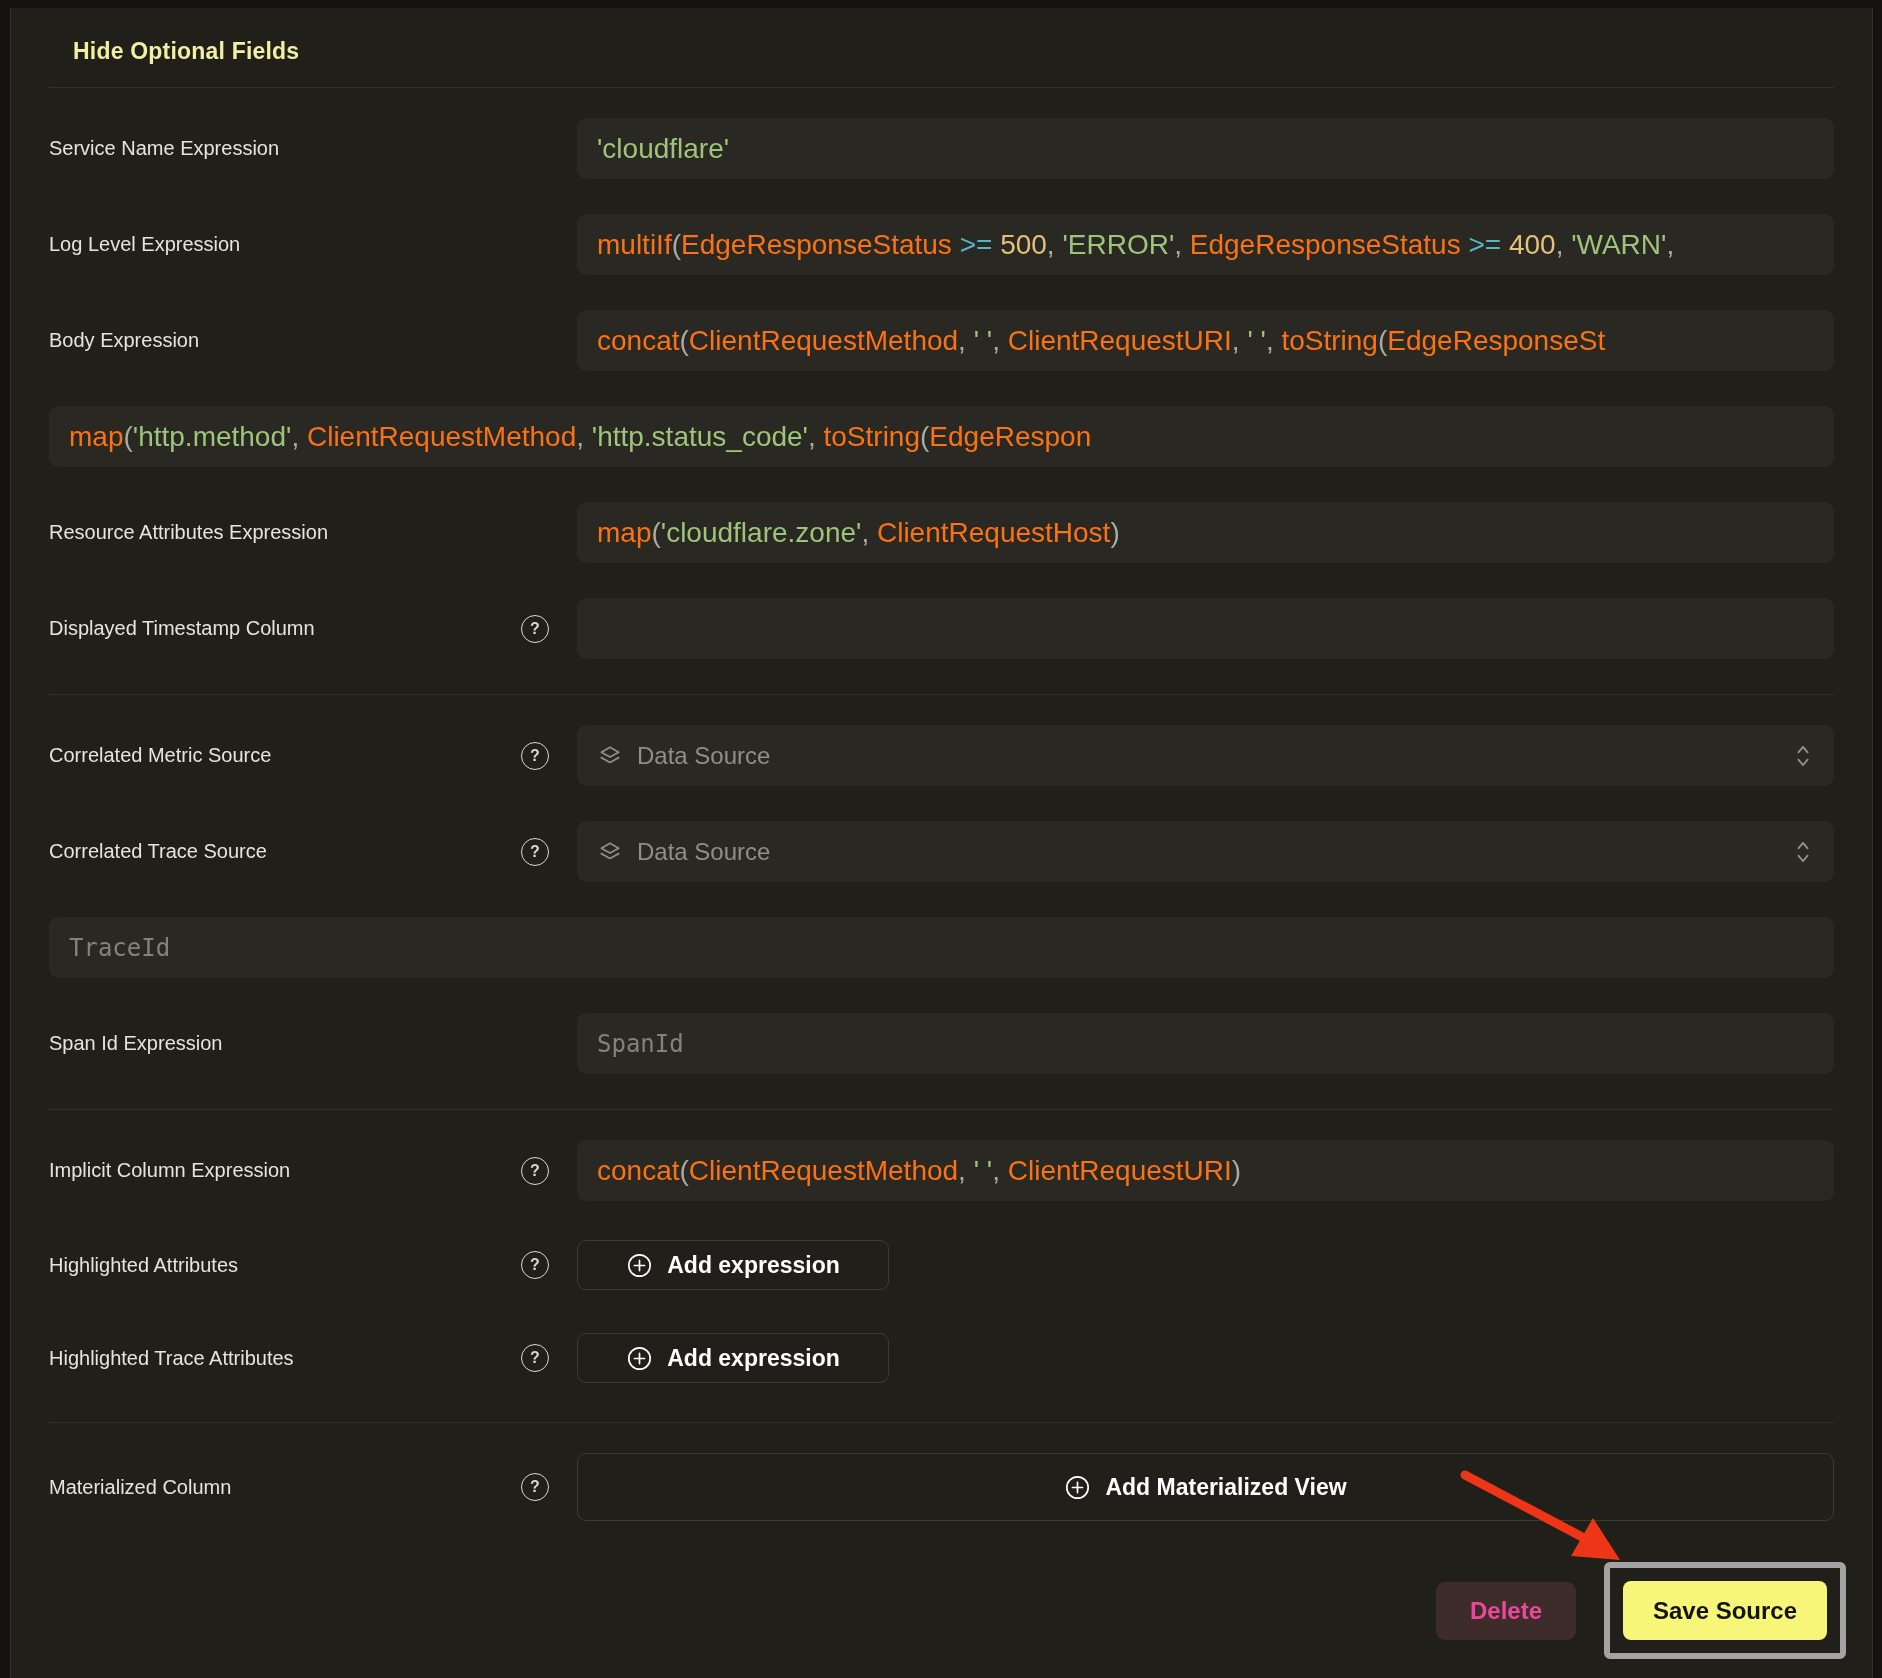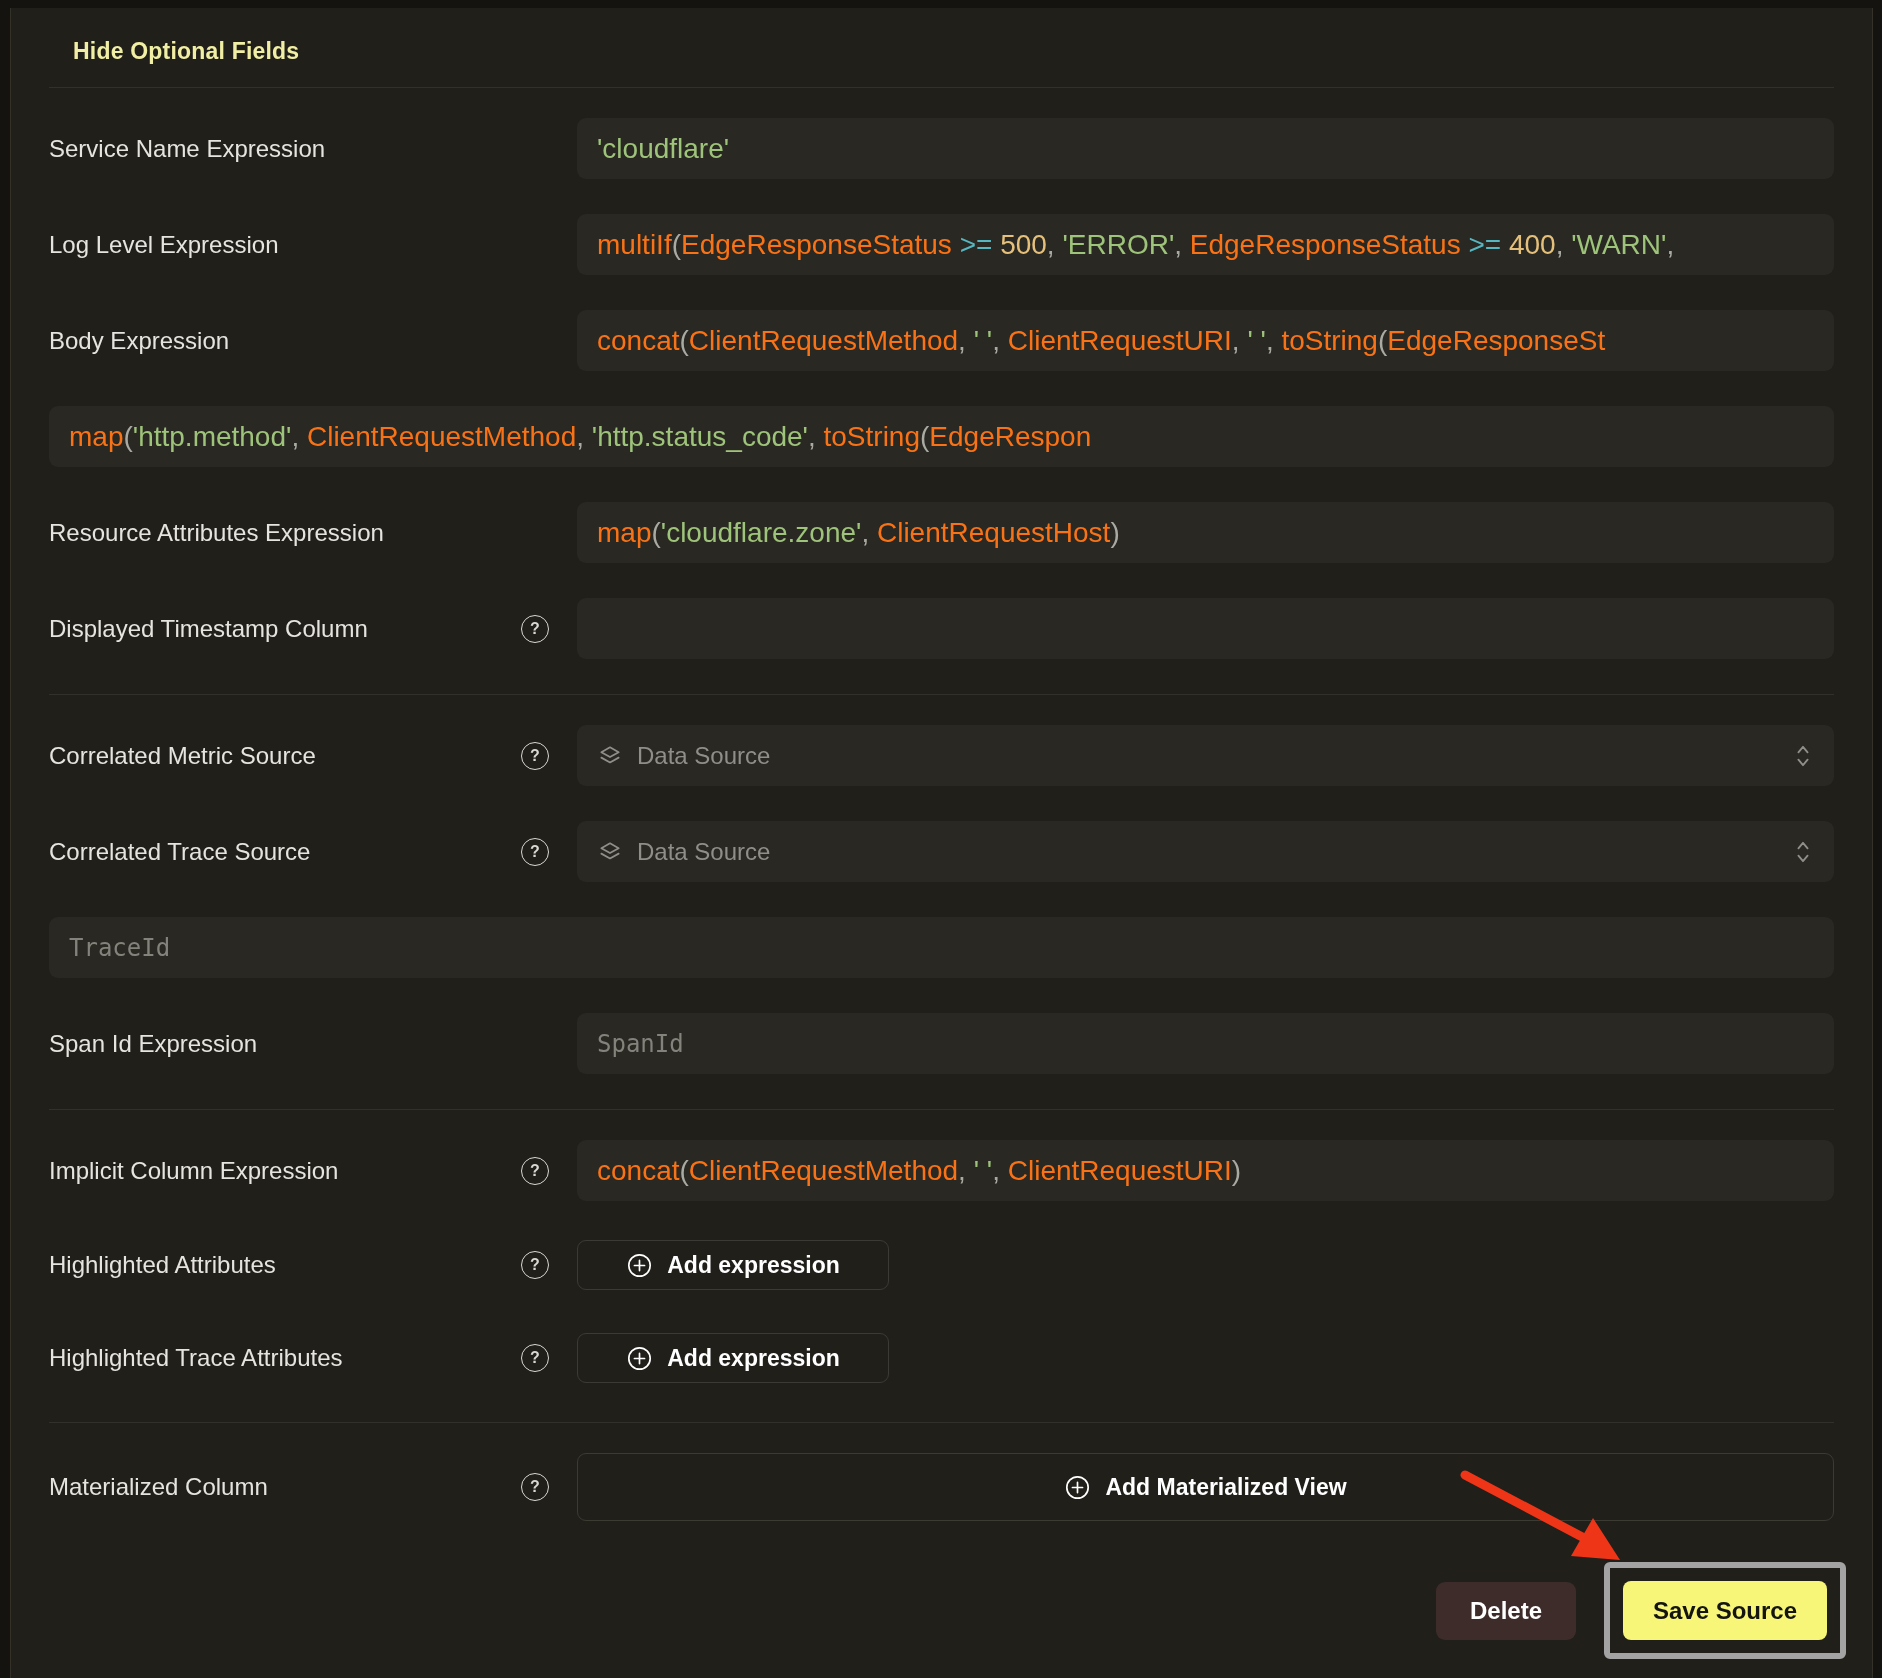--- a/index.html
+++ b/index.html
@@ -17,21 +17,21 @@
   .section-title {
     color:#f1efa3; font-weight:bold; font-size:23px; margin:0 0 22px 24px;
     letter-spacing:0.2px; cursor:pointer; display:inline-block;
   }
   .divider { border:none; border-top:1px solid #31302b; margin:0 0 30px 0; }
 
   .row { display:flex; align-items:center; margin-bottom:35px; }
   .row.last { margin-bottom:0; }
   .label-col { width:528px; flex:none; display:flex; align-items:center;
                justify-content:space-between; padding-right:28px; }
-  .label { color:#e6e4df; font-size:24px; }
+  .label { color:#e6e4df; font-size:20px; }
   .help {
     width:28px; height:28px; flex:none; border:1.7px solid #d9d8d3; border-radius:50%;
     color:#d9d8d3; font-size:16px; font-weight:bold; display:flex;
     align-items:center; justify-content:center; cursor:pointer;
   }
   .control-col { flex:1; min-width:0; }
 
   .input {
     height:61px; background:#292822; border-radius:9px; display:flex;
     align-items:center; padding:0 20px; overflow:hidden; white-space:nowrap;
@@ -55,21 +55,21 @@
     height:50px; width:312px; background:transparent; border:1px solid #3b3a33;
     border-radius:9px; color:#fff; font-family:"Liberation Sans", sans-serif;
     font-size:23px; font-weight:bold; cursor:pointer;
   }
   .add-btn.wide { width:100%; height:68px; }
 
   .footer { display:flex; justify-content:flex-end; align-items:center;
             gap:28px; margin-top:41px; }
   .delete-btn {
     height:58px; padding:0 34px; background:#3e2c2a; border:none; border-radius:9px;
-    color:#ffffff; font-family:"Liberation Sans", sans-serif; font-size:24px;
+    color:#ec4899; font-family:"Liberation Sans", sans-serif; font-size:24px;
     font-weight:bold; cursor:pointer;margin-left:8px;
   }
   .save-annotation {
     border:6px solid #a3a3a3; border-radius:6px; padding:13px; margin-right:-12px;
   }
   .save-btn {
     height:59px; width:204px; background:#f7f679; border:none; border-radius:8px;
     color:#141410; font-family:"Liberation Sans", sans-serif; font-size:24px;
     font-weight:bold; cursor:pointer;
   }

